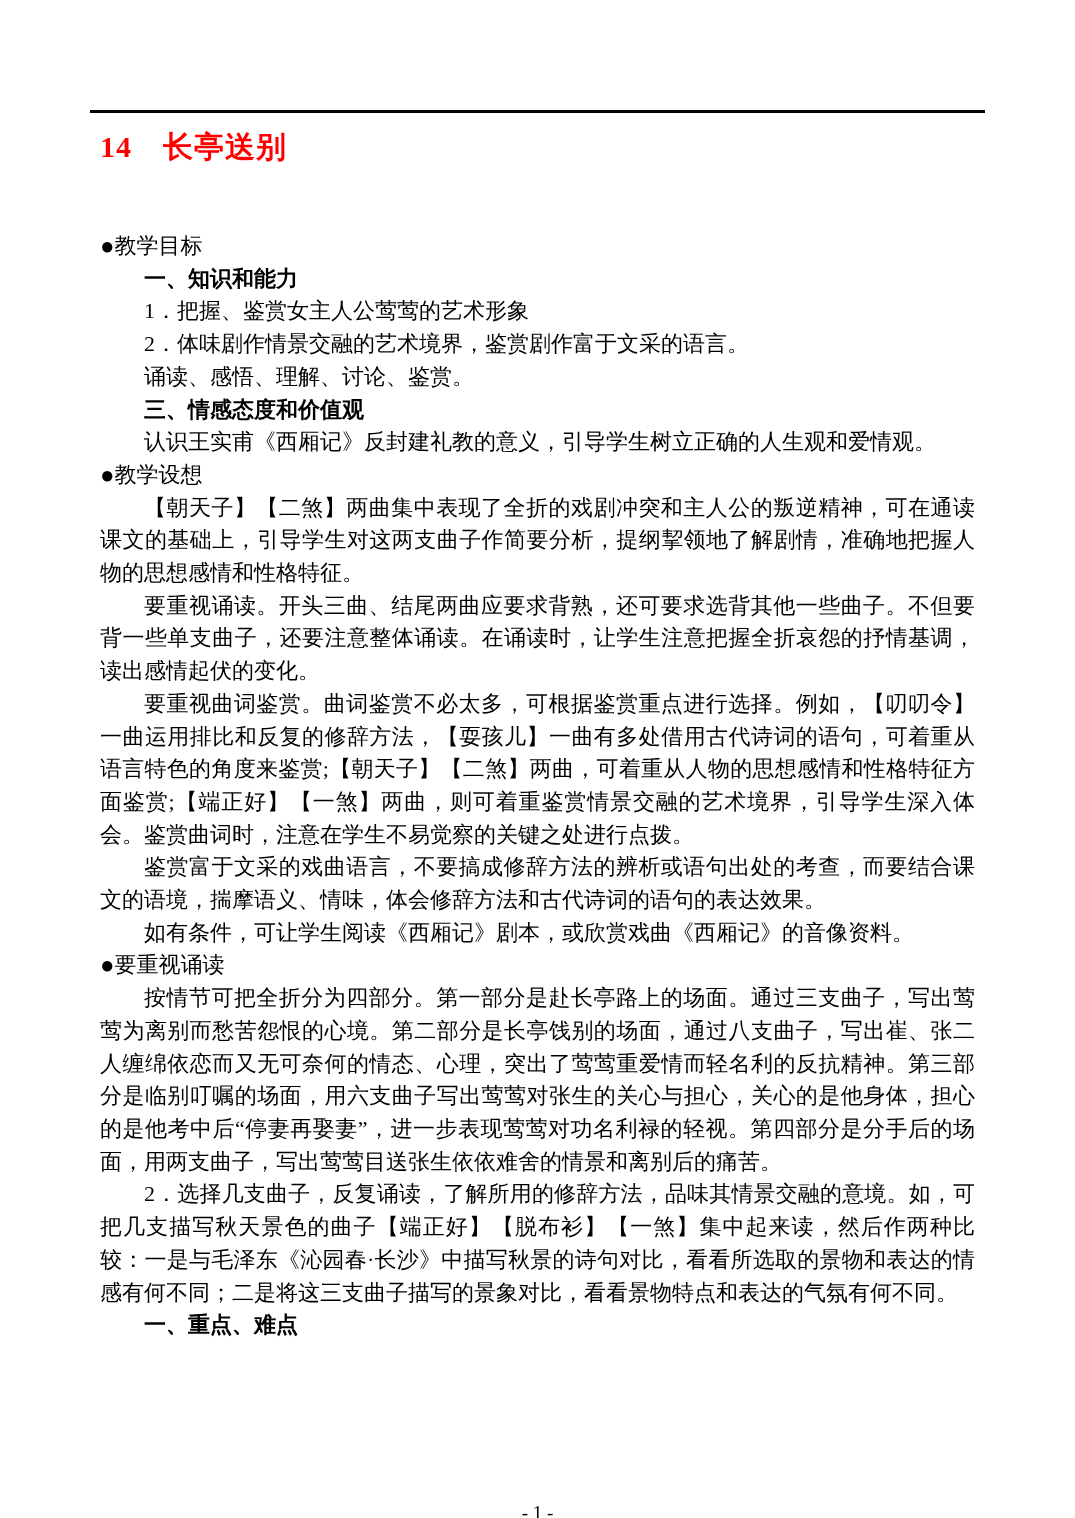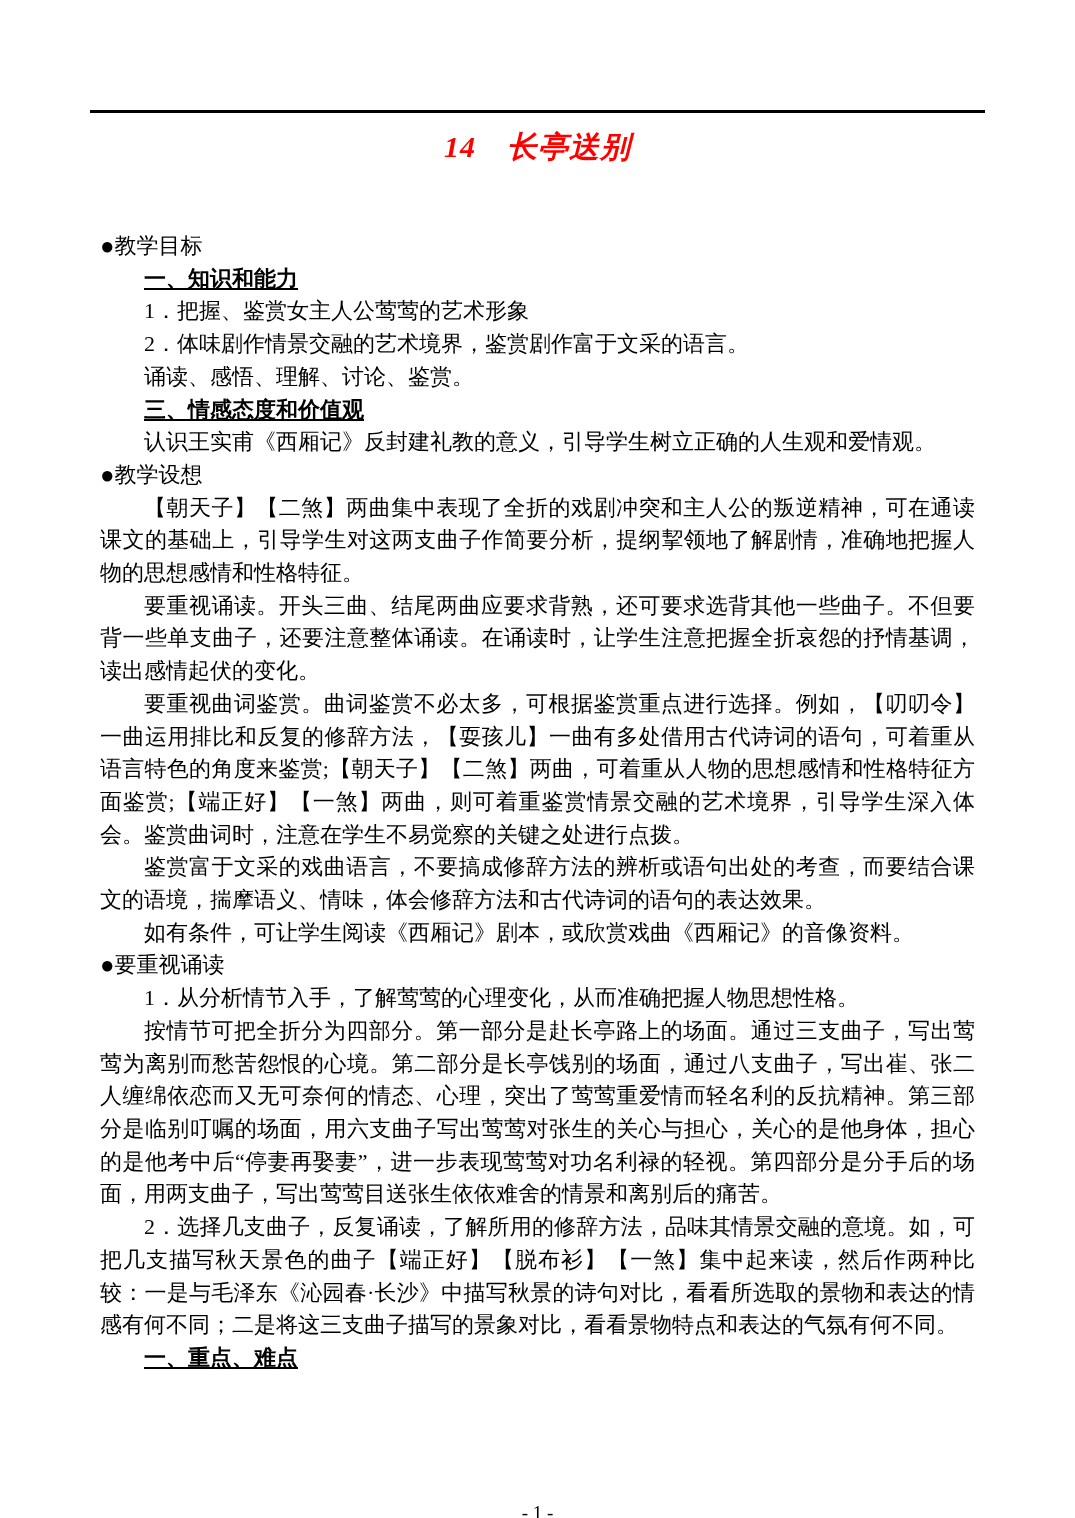--- a/index.html
+++ b/index.html
@@ -18,27 +18,25 @@
     height: 1518px;
     padding: 0 100px;
   }
   .top-rule {
     margin: 110px -10px 0 -10px;
     border-top: 3px solid #000000;
     height: 0;
   }
   .doc-title {
     margin-top: 13px;
-    text-align: center;
     font-size: 30px;
     line-height: 42px;
     font-weight: bold;
     color: #FF0000;
     letter-spacing: 1px;
-    font-style: italic;
   }
   .content {
     margin-top: 62px;
     font-size: 22px;
     line-height: 32.7px;
     text-align: justify;
   }
   .section-head {
     font-family: "Liberation Sans", "DejaVu Sans", sans-serif;
     font-weight: 500;
@@ -46,21 +44,20 @@
   }
   .section-head .bullet {
     font-size: 24px;
     vertical-align: -1px;
   }
   .sub-head {
     font-family: "Liberation Sans", "DejaVu Sans", sans-serif;
     font-weight: bold;
     text-indent: 2em;
     white-space: nowrap;
-    text-decoration: underline;
   }
   .line, .para {
     text-indent: 2em;
   }
   .footer {
     position: absolute;
     top: 1390px;
     left: 0;
     width: 1075px;
     text-align: center;
@@ -93,21 +90,20 @@
     <div class="section-head"><span class="bullet">●</span><span>教学设想</span></div>
 
     <div class="para">【朝天子】【二煞】两曲集中表现了全折的戏剧冲突和主人公的叛逆精神，可在通读课文的基础上，引导学生对这两支曲子作简要分析，提纲挈领地了解剧情，准确地把握人物的思想感情和性格特征。</div>
     <div class="para">要重视诵读。开头三曲、结尾两曲应要求背熟，还可要求选背其他一些曲子。不但要背一些单支曲子，还要注意整体诵读。在诵读时，让学生注意把握全折哀怨的抒情基调，读出感情起伏的变化。</div>
     <div class="para">要重视曲词鉴赏。曲词鉴赏不必太多，可根据鉴赏重点进行选择。例如，【叨叨令】一曲运用排比和反复的修辞方法，【耍孩儿】一曲有多处借用古代诗词的语句，可着重从语言特色的角度来鉴赏;【朝天子】【二煞】两曲，可着重从人物的思想感情和性格特征方面鉴赏;【端正好】【一煞】两曲，则可着重鉴赏情景交融的艺术境界，引导学生深入体会。鉴赏曲词时，注意在学生不易觉察的关键之处进行点拨。</div>
     <div class="para">鉴赏富于文采的戏曲语言，不要搞成修辞方法的辨析或语句出处的考查，而要结合课文的语境，揣摩语义、情味，体会修辞方法和古代诗词的语句的表达效果。</div>
     <div class="para">如有条件，可让学生阅读《西厢记》剧本，或欣赏戏曲《西厢记》的音像资料。</div>
 
     <div class="section-head"><span class="bullet">●</span><span>要重视诵读</span></div>
 
-    <div class="line">1．从分析情节入手，了解莺莺的心理变化，从而准确把握人物思想性格。</div>
     <div class="para">按情节可把全折分为四部分。第一部分是赴长亭路上的场面。通过三支曲子，写出莺莺为离别而愁苦怨恨的心境。第二部分是长亭饯别的场面，通过八支曲子，写出崔、张二人缠绵依恋而又无可奈何的情态、心理，突出了莺莺重爱情而轻名利的反抗精神。第三部分是临别叮嘱的场面，用六支曲子写出莺莺对张生的关心与担心，关心的是他身体，担心的是他考中后“停妻再娶妻”，进一步表现莺莺对功名利禄的轻视。第四部分是分手后的场面，用两支曲子，写出莺莺目送张生依依难舍的情景和离别后的痛苦。</div>
     <div class="para">2．选择几支曲子，反复诵读，了解所用的修辞方法，品味其情景交融的意境。如，可把几支描写秋天景色的曲子【端正好】【脱布衫】【一煞】集中起来读，然后作两种比较：一是与毛泽东《沁园春·长沙》中描写秋景的诗句对比，看看所选取的景物和表达的情感有何不同；二是将这三支曲子描写的景象对比，看看景物特点和表达的气氛有何不同。</div>
 
     <div class="sub-head">一、重点、难点</div>
 
   </div>
 
   <div class="footer">- 1 -</div>
 
 </div>

